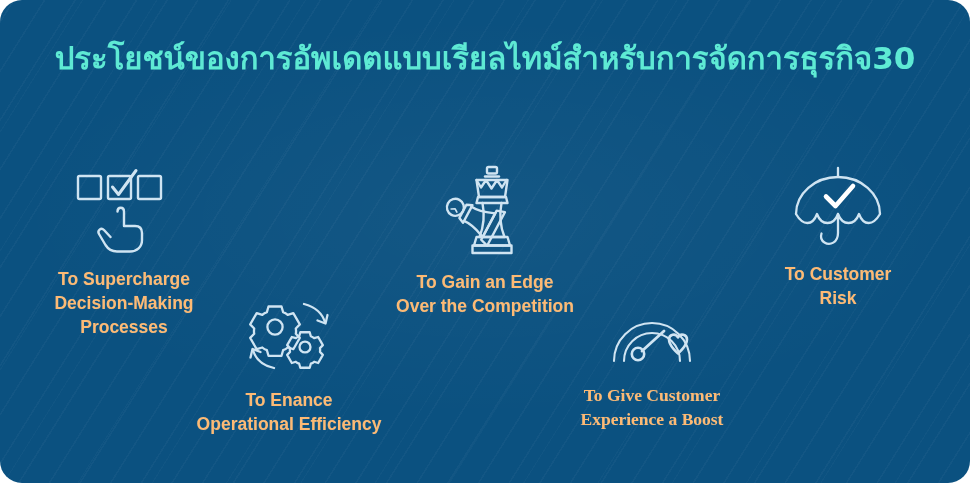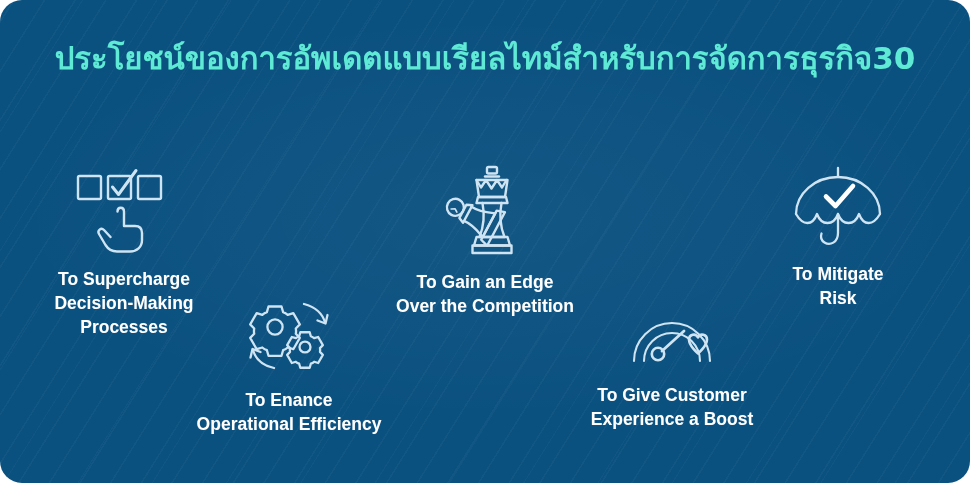--- a/index.html
+++ b/index.html
@@ -75,35 +75,35 @@
     position: absolute;
     display: flex;
     flex-direction: column;
     align-items: center;
   }
   .benefit-icon {
     display: block;
     line-height: 0;
   }
   .benefit-label {
-    color: #ffffff;
+    color: #fdba74;
     font-size: 17.5px;
     font-weight: bold;
     line-height: 1.38;
     text-align: center;
     white-space: pre-line;
     margin-top: 9px;
     text-shadow: 0 0 1px rgba(255,255,255,0.18);
   }
 
   
   #item-supercharge { left: 14px;  top: 168px; width: 220px; }
   #item-efficiency  { left: 178px; top: 298px; width: 222px; }
   #item-edge        { left: 373px; top: 163px; width: 224px; }
-  #item-customer    { left: 568px; top: 303px; width: 208px; }
+  #item-customer    { left: 548px; top: 303px; width: 208px; font-family: Liberation Serif, serif; }
   #item-risk        { left: 752px; top: 166px; width: 172px; }
 
   #item-efficiency .benefit-label,
   #item-customer  .benefit-label { margin-top: 14px; }
   #item-edge .benefit-label { margin-top: 12px; }
   #item-risk .benefit-label { margin-top: 12px; }
 </style>
 </head>
 <body>
 
@@ -224,17 +224,17 @@
         <path d="M6 48 A42 37 0 0 1 90 48"></path>
 
         <path d="M6 48 C13 60, 22.5 60, 27 48 C31.5 60, 43.5 60, 48 48
                  C52.5 60, 64.5 60, 69 48 C73.5 60, 83 60, 90 48"></path>
 
         <path d="M48 48 L48 67 C48 76.5, 40 80, 34.5 76.5 C31 74.2, 30.5 70.5, 31.5 67.5"></path>
 
         <polyline points="36,30.5 45.5,40 63,20" stroke="#ffffff" stroke-width="4.6"></polyline>
       </svg>
     </span>
-    <div class="benefit-label">To Mitigate
+    <div class="benefit-label">To Customer
 Risk</div>
   </div>
 
 </div>
 
 </body></html>

